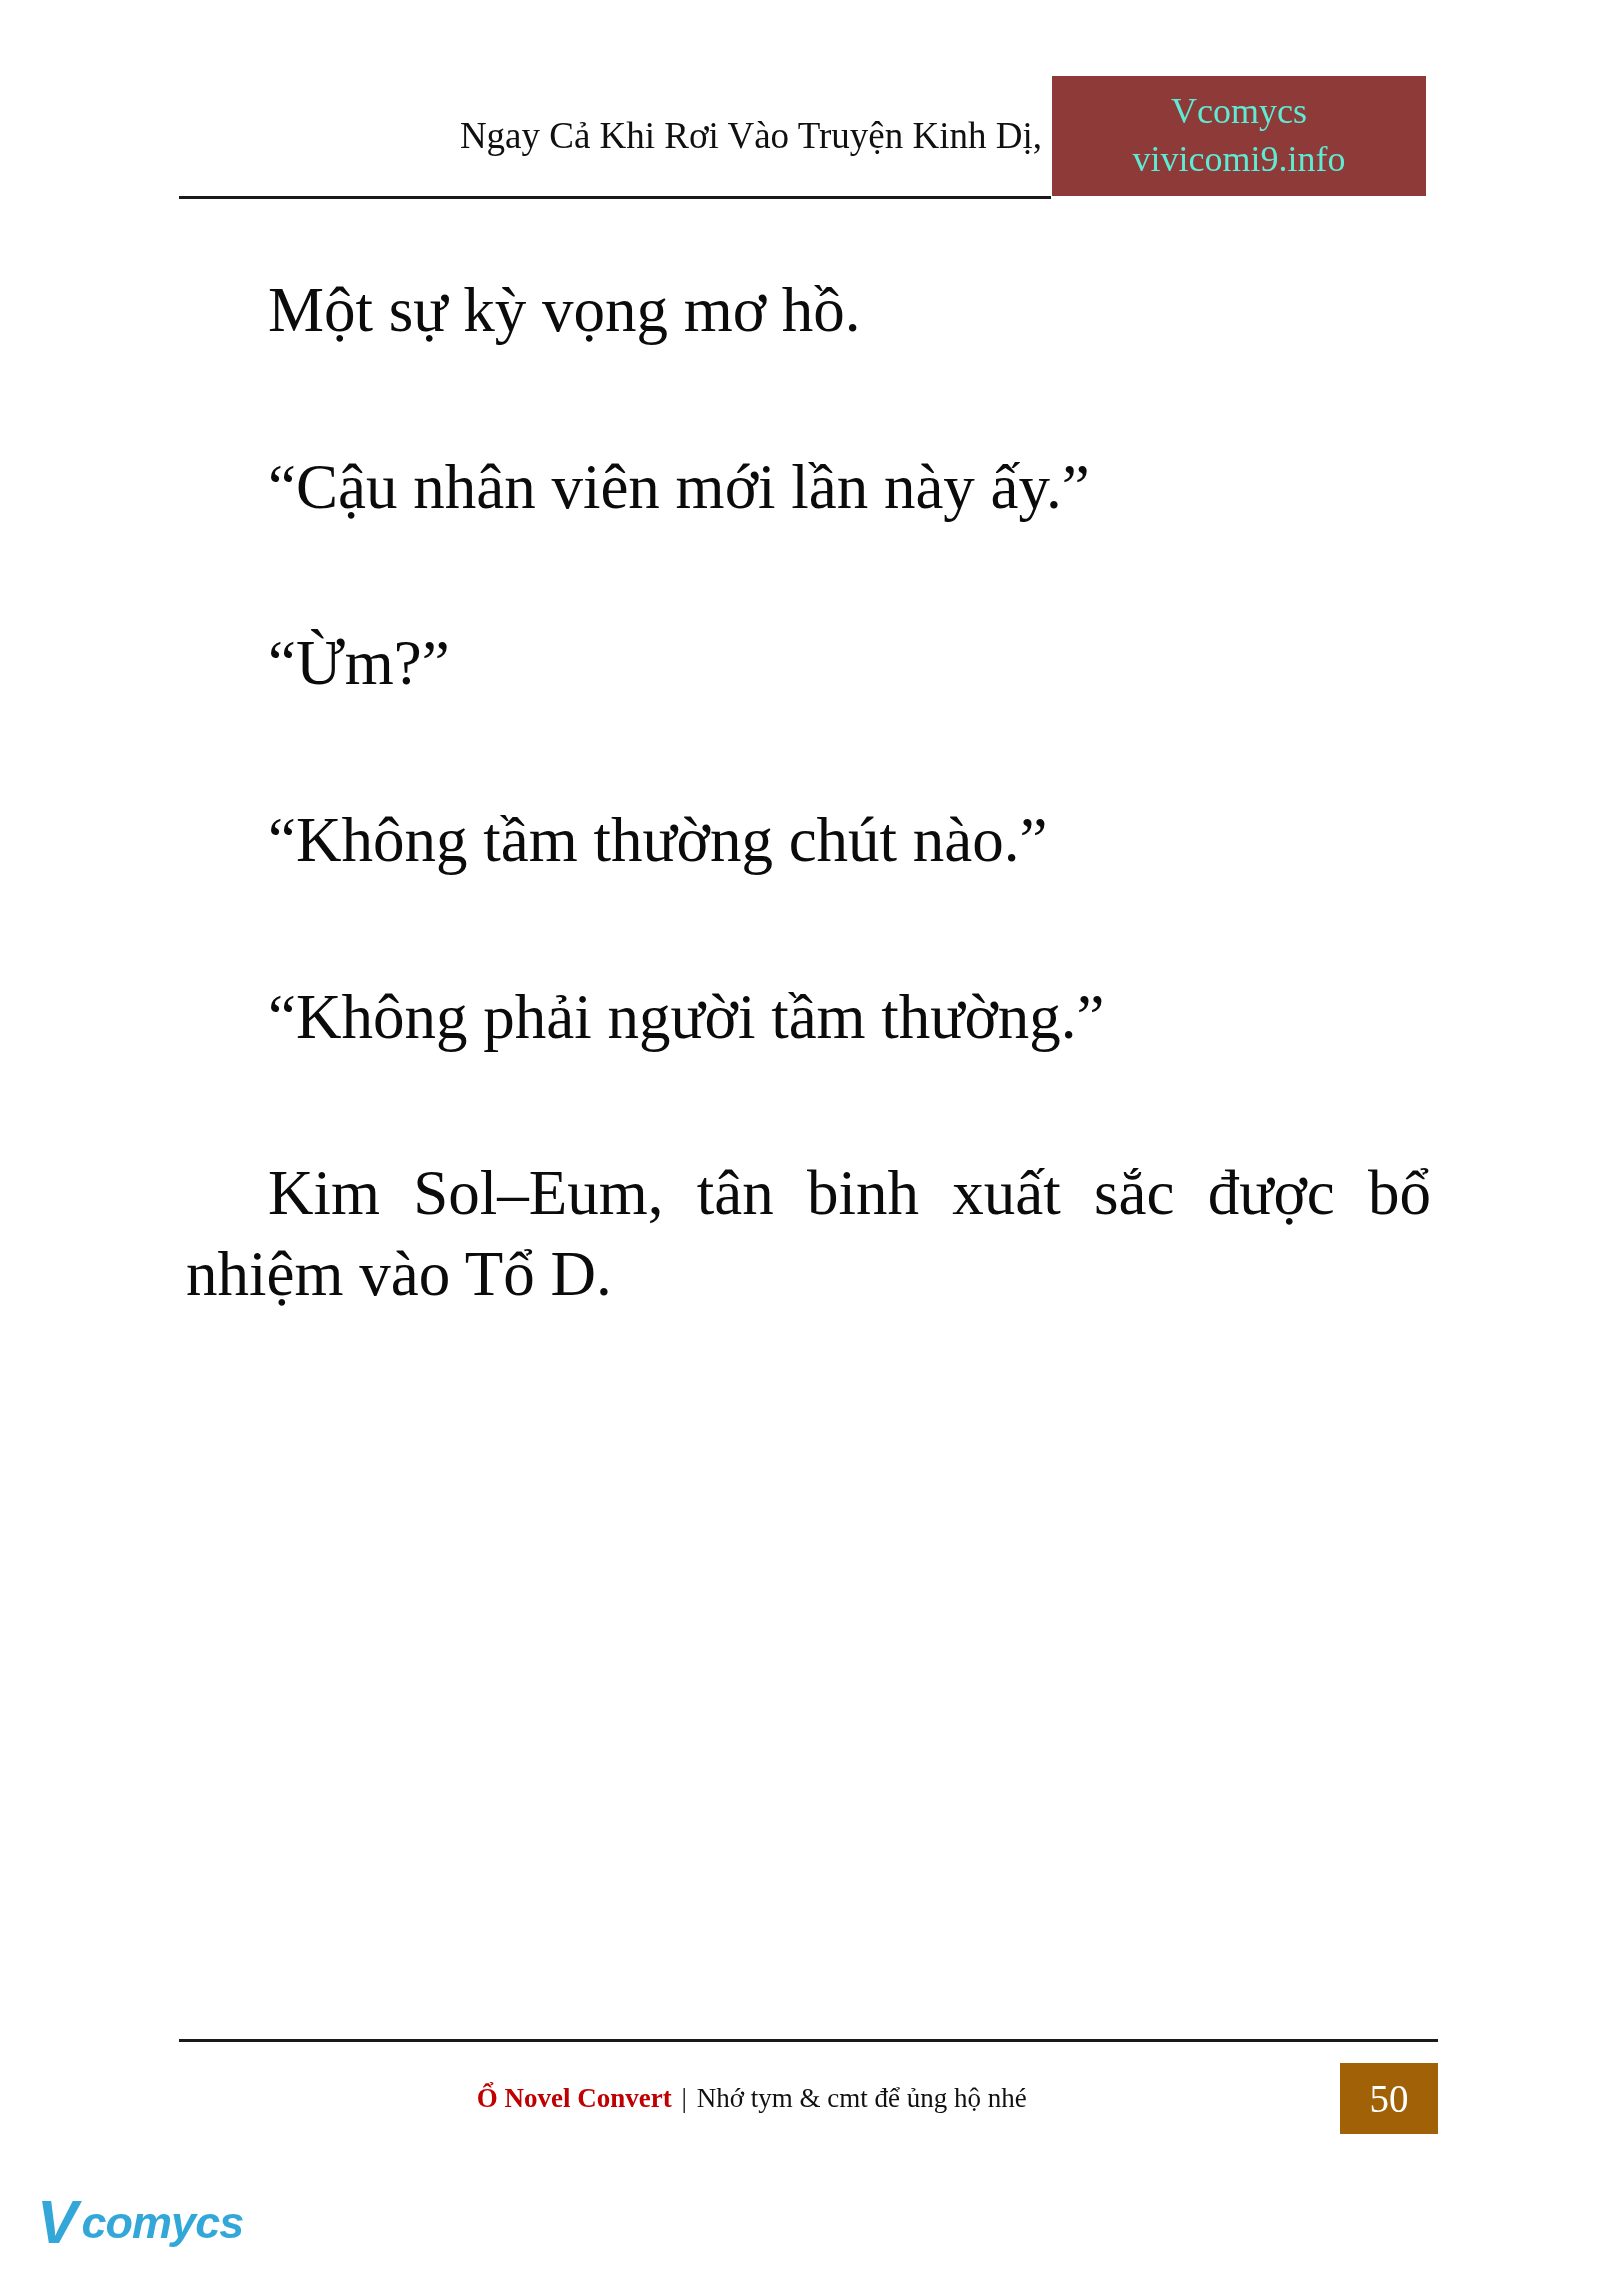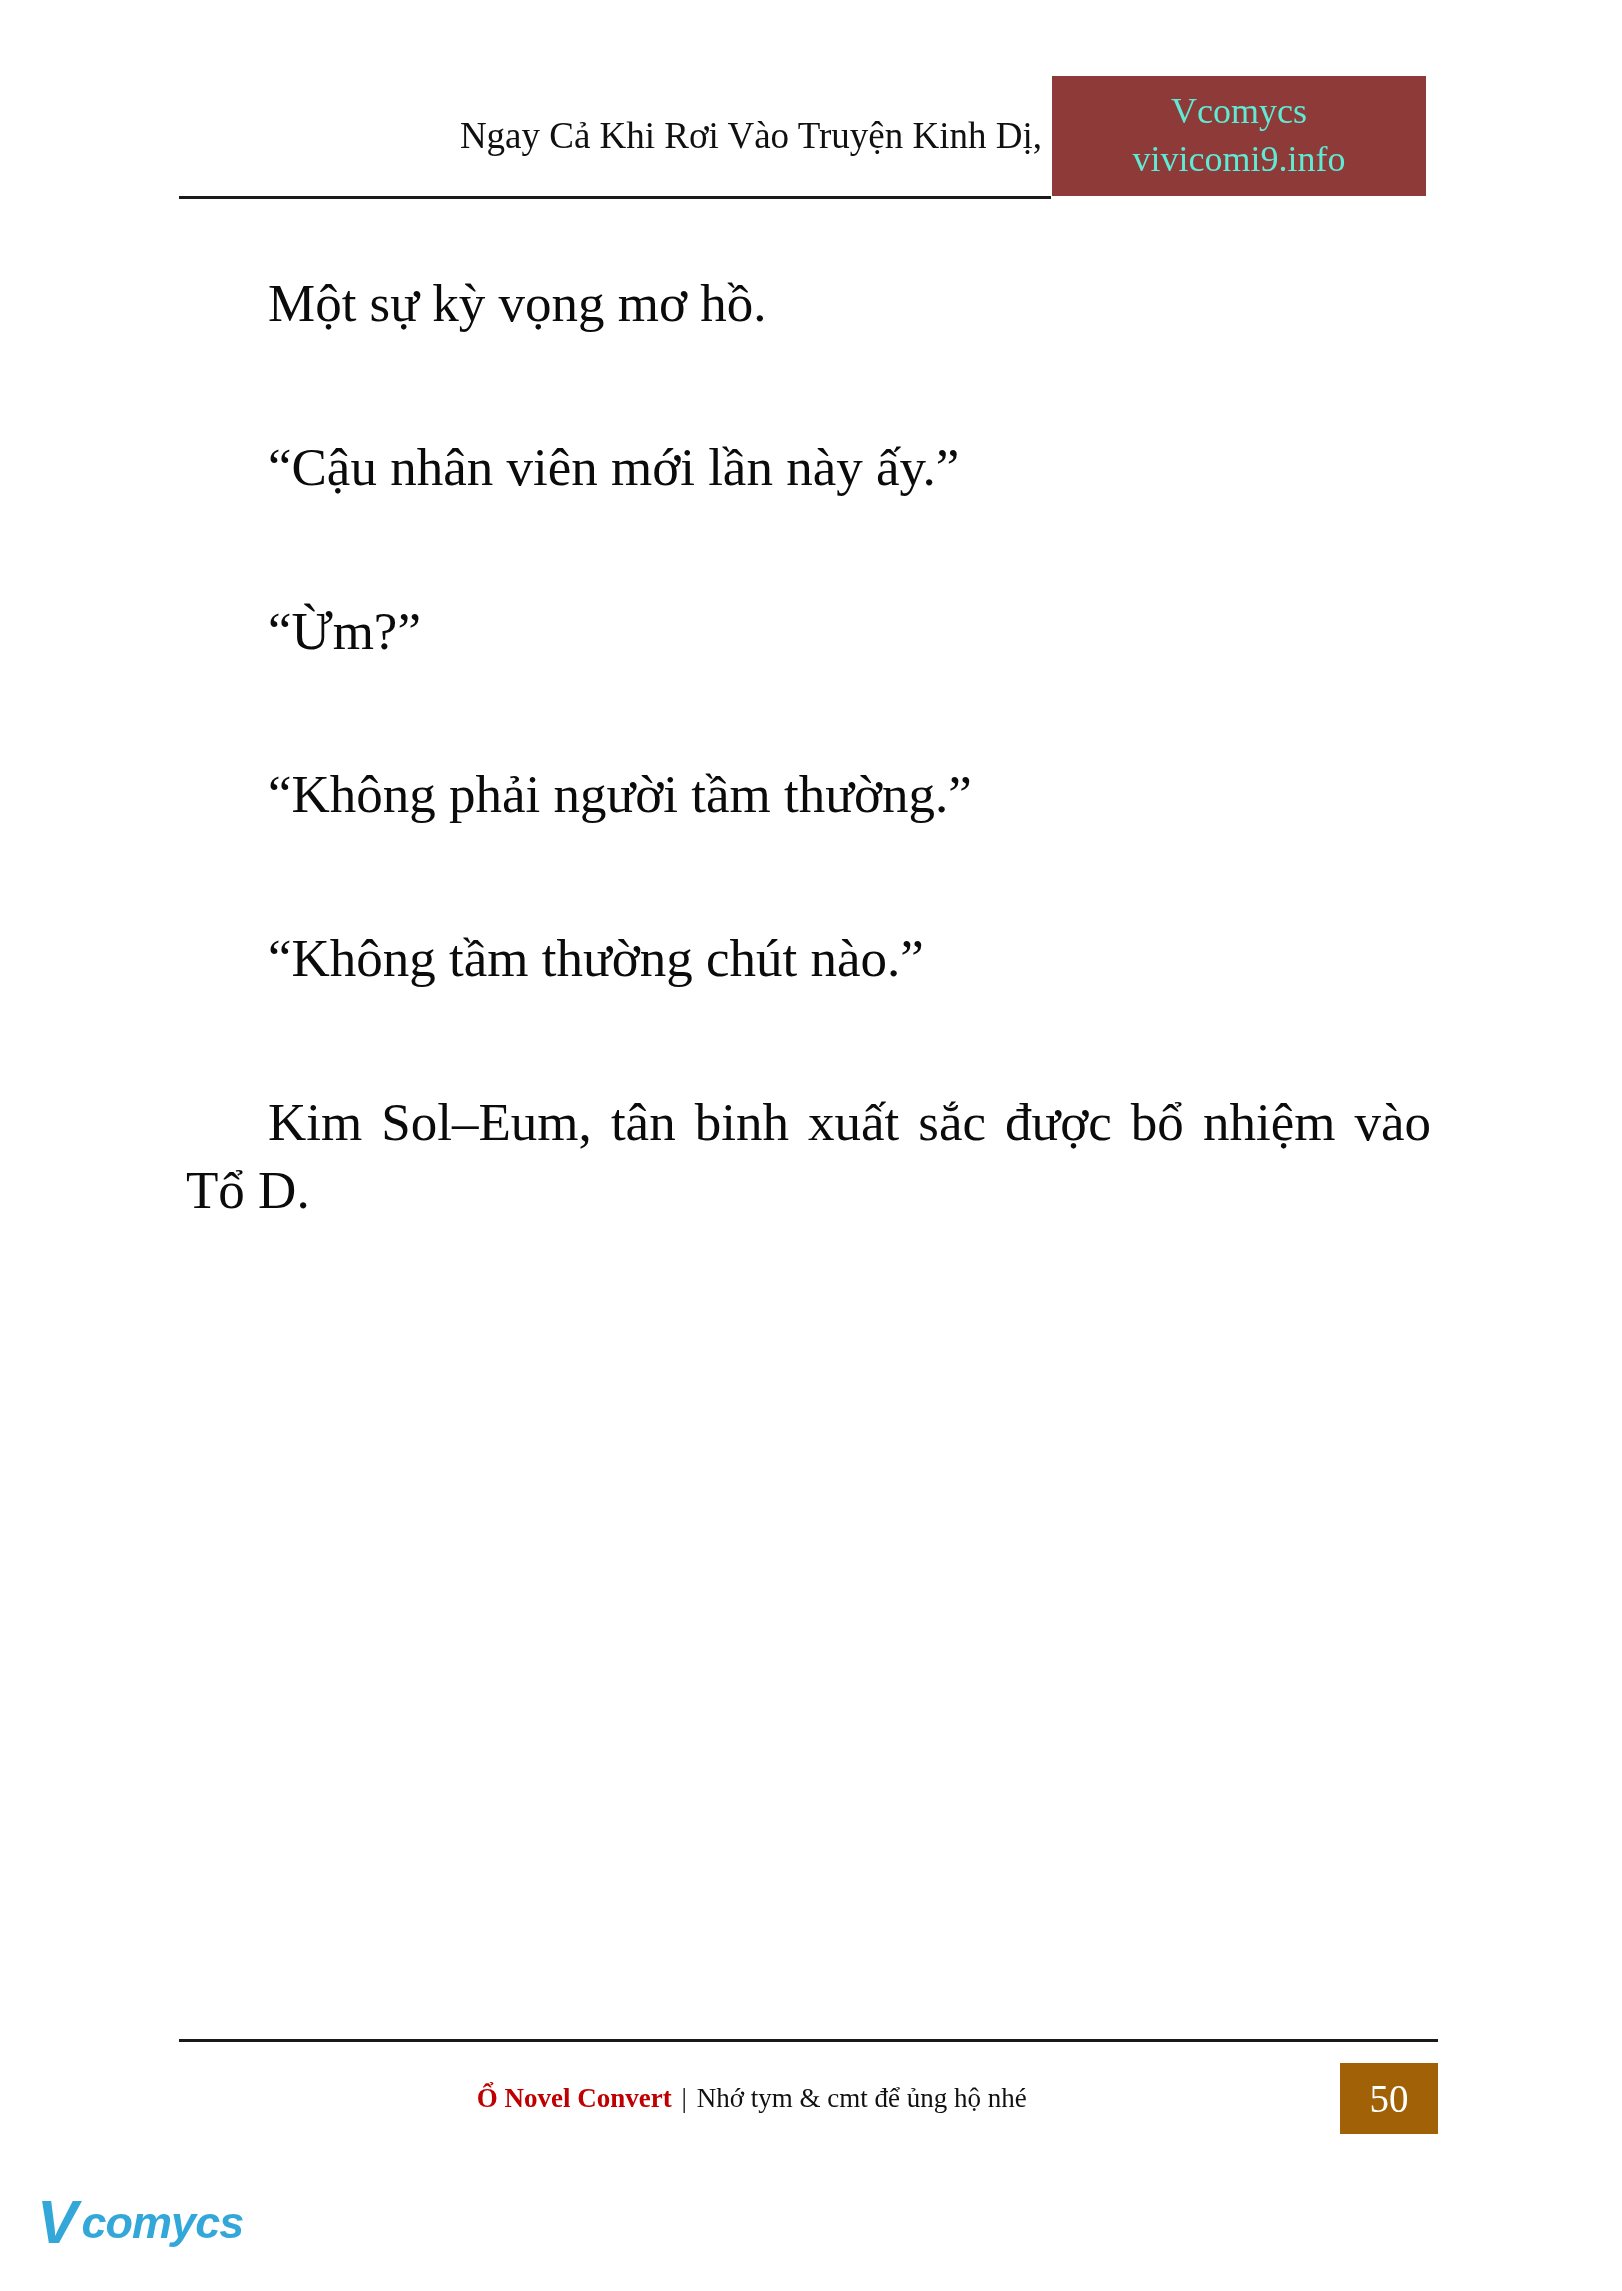--- a/index.html
+++ b/index.html
@@ -74,21 +74,21 @@
   }
 
   
   .content {
     position: absolute;
     left: 186px;
     top: 270px;
     width: 1245px;
   }
   .para {
-    font-size: 53px;
+    font-size: 63px;
     line-height: 1.28;
     color: #0b0b0b;
     margin: 0 0 96px 0;
     text-indent: 82px;
     font-family: "Liberation Serif", serif;
   }
   .para.justify {
     text-align: justify;
     text-indent: 82px;
   }
@@ -194,22 +194,22 @@
         <span>vivicomi9.info</span>
       </div>
     </div>
     <div class="header-rule"></div>
   </div>
 
   <div class="content">
     <p class="para">Một sự kỳ vọng mơ hồ.</p>
     <p class="para">“Cậu nhân viên mới lần này ấy.”</p>
     <p class="para">“Ừm?”</p>
+    <p class="para">“Không tầm thường chút nào.”</p>
     <p class="para">“Không phải người tầm thường.”</p>
-    <p class="para">“Không tầm thường chút nào.”</p>
     <p class="para justify last">Kim Sol–Eum, tân binh xuất sắc được bổ nhiệm vào Tổ D.</p>
   </div>
 
   <div class="footer">
     <div class="footer-rule"></div>
     <div class="footer-inner">
       <div class="footer-text">
         <span class="footer-brand">Ổ Novel Convert</span>
         <span class="footer-sep">|</span>
         <span class="footer-note">Nhớ tym &amp; cmt để ủng hộ nhé</span>

